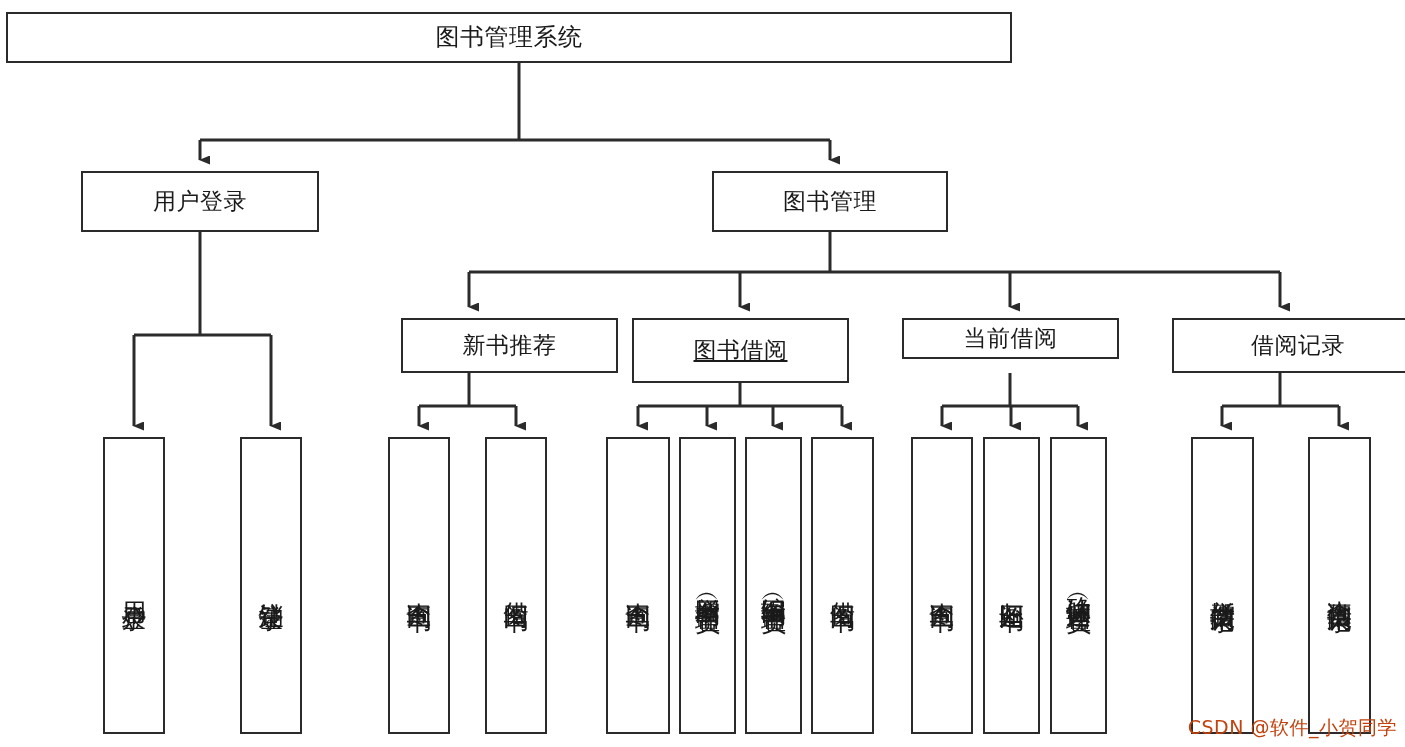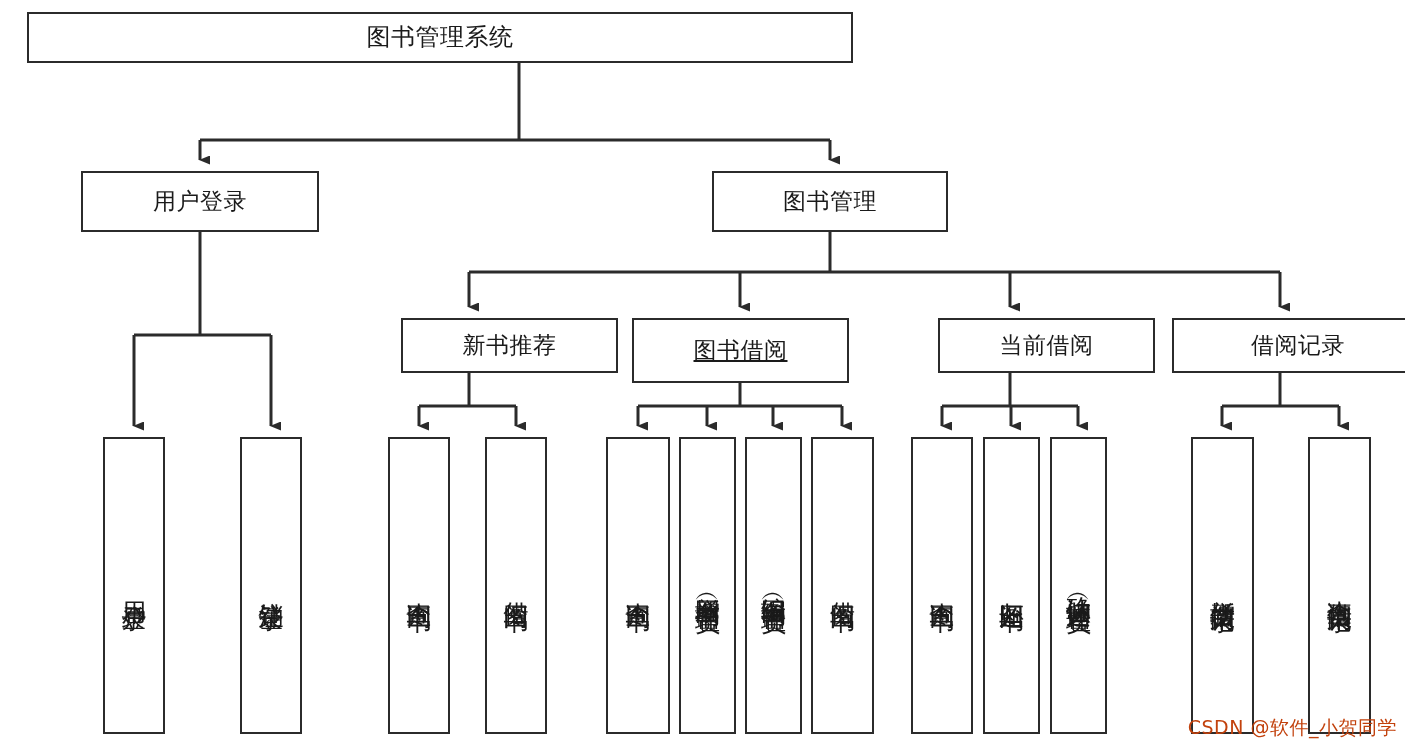--- a/index.html
+++ b/index.html
@@ -120,41 +120,41 @@
       <path d="M 1011 406 L 1011 426" marker-end="url(#arrowhead)"></path>
       <path d="M 1078 406 L 1078 426" marker-end="url(#arrowhead)"></path>
 
       <path d="M 1280 373 L 1280 406"></path>
       <path d="M 1222 406 L 1339 406"></path>
       <path d="M 1222 406 L 1222 426" marker-end="url(#arrowhead)"></path>
       <path d="M 1339 406 L 1339 426" marker-end="url(#arrowhead)"></path>
     </g>
   </svg>
 
-  <div class="node h-node root-node" style="left:27px; top:12px; width:826px; height:51px;">
+  <div class="node h-node root-node" style="left:6px; top:12px; width:1006px; height:51px;">
     <span class="node-label">图书管理系统</span>
   </div>
 
   <div class="node h-node" style="left:81px; top:171px; width:238px; height:61px;">
     <span class="node-label">用户登录</span>
   </div>
 
   <div class="node h-node" style="left:712px; top:171px; width:236px; height:61px;">
     <span class="node-label">图书管理</span>
   </div>
 
   <div class="node h-node" style="left:361px; top:318px; width:217px; height:55px;margin-left:40px;">
     <span class="node-label">新书推荐</span>
   </div>
 
   <div class="node h-node" style="left:632px; top:318px; width:217px; height:65px;text-decoration:underline;">
     <span class="node-label">图书借阅</span>
   </div>
 
-  <div class="node h-node" style="left:938px; top:318px; width:217px; height:55px;">
+  <div class="node h-node" style="left:902px; top:318px; width:217px; height:41px;">
     <span class="node-label">当前借阅</span>
   </div>
 
   <div class="node h-node" style="left:1172px; top:318px; width:252px; height:55px;">
     <span class="node-label">借阅记录</span>
   </div>
 
   <div class="node v-node" style="left:103px; top:437px; width:62px; height:297px;">
     <span class="node-label">用户登录</span>
   </div>

